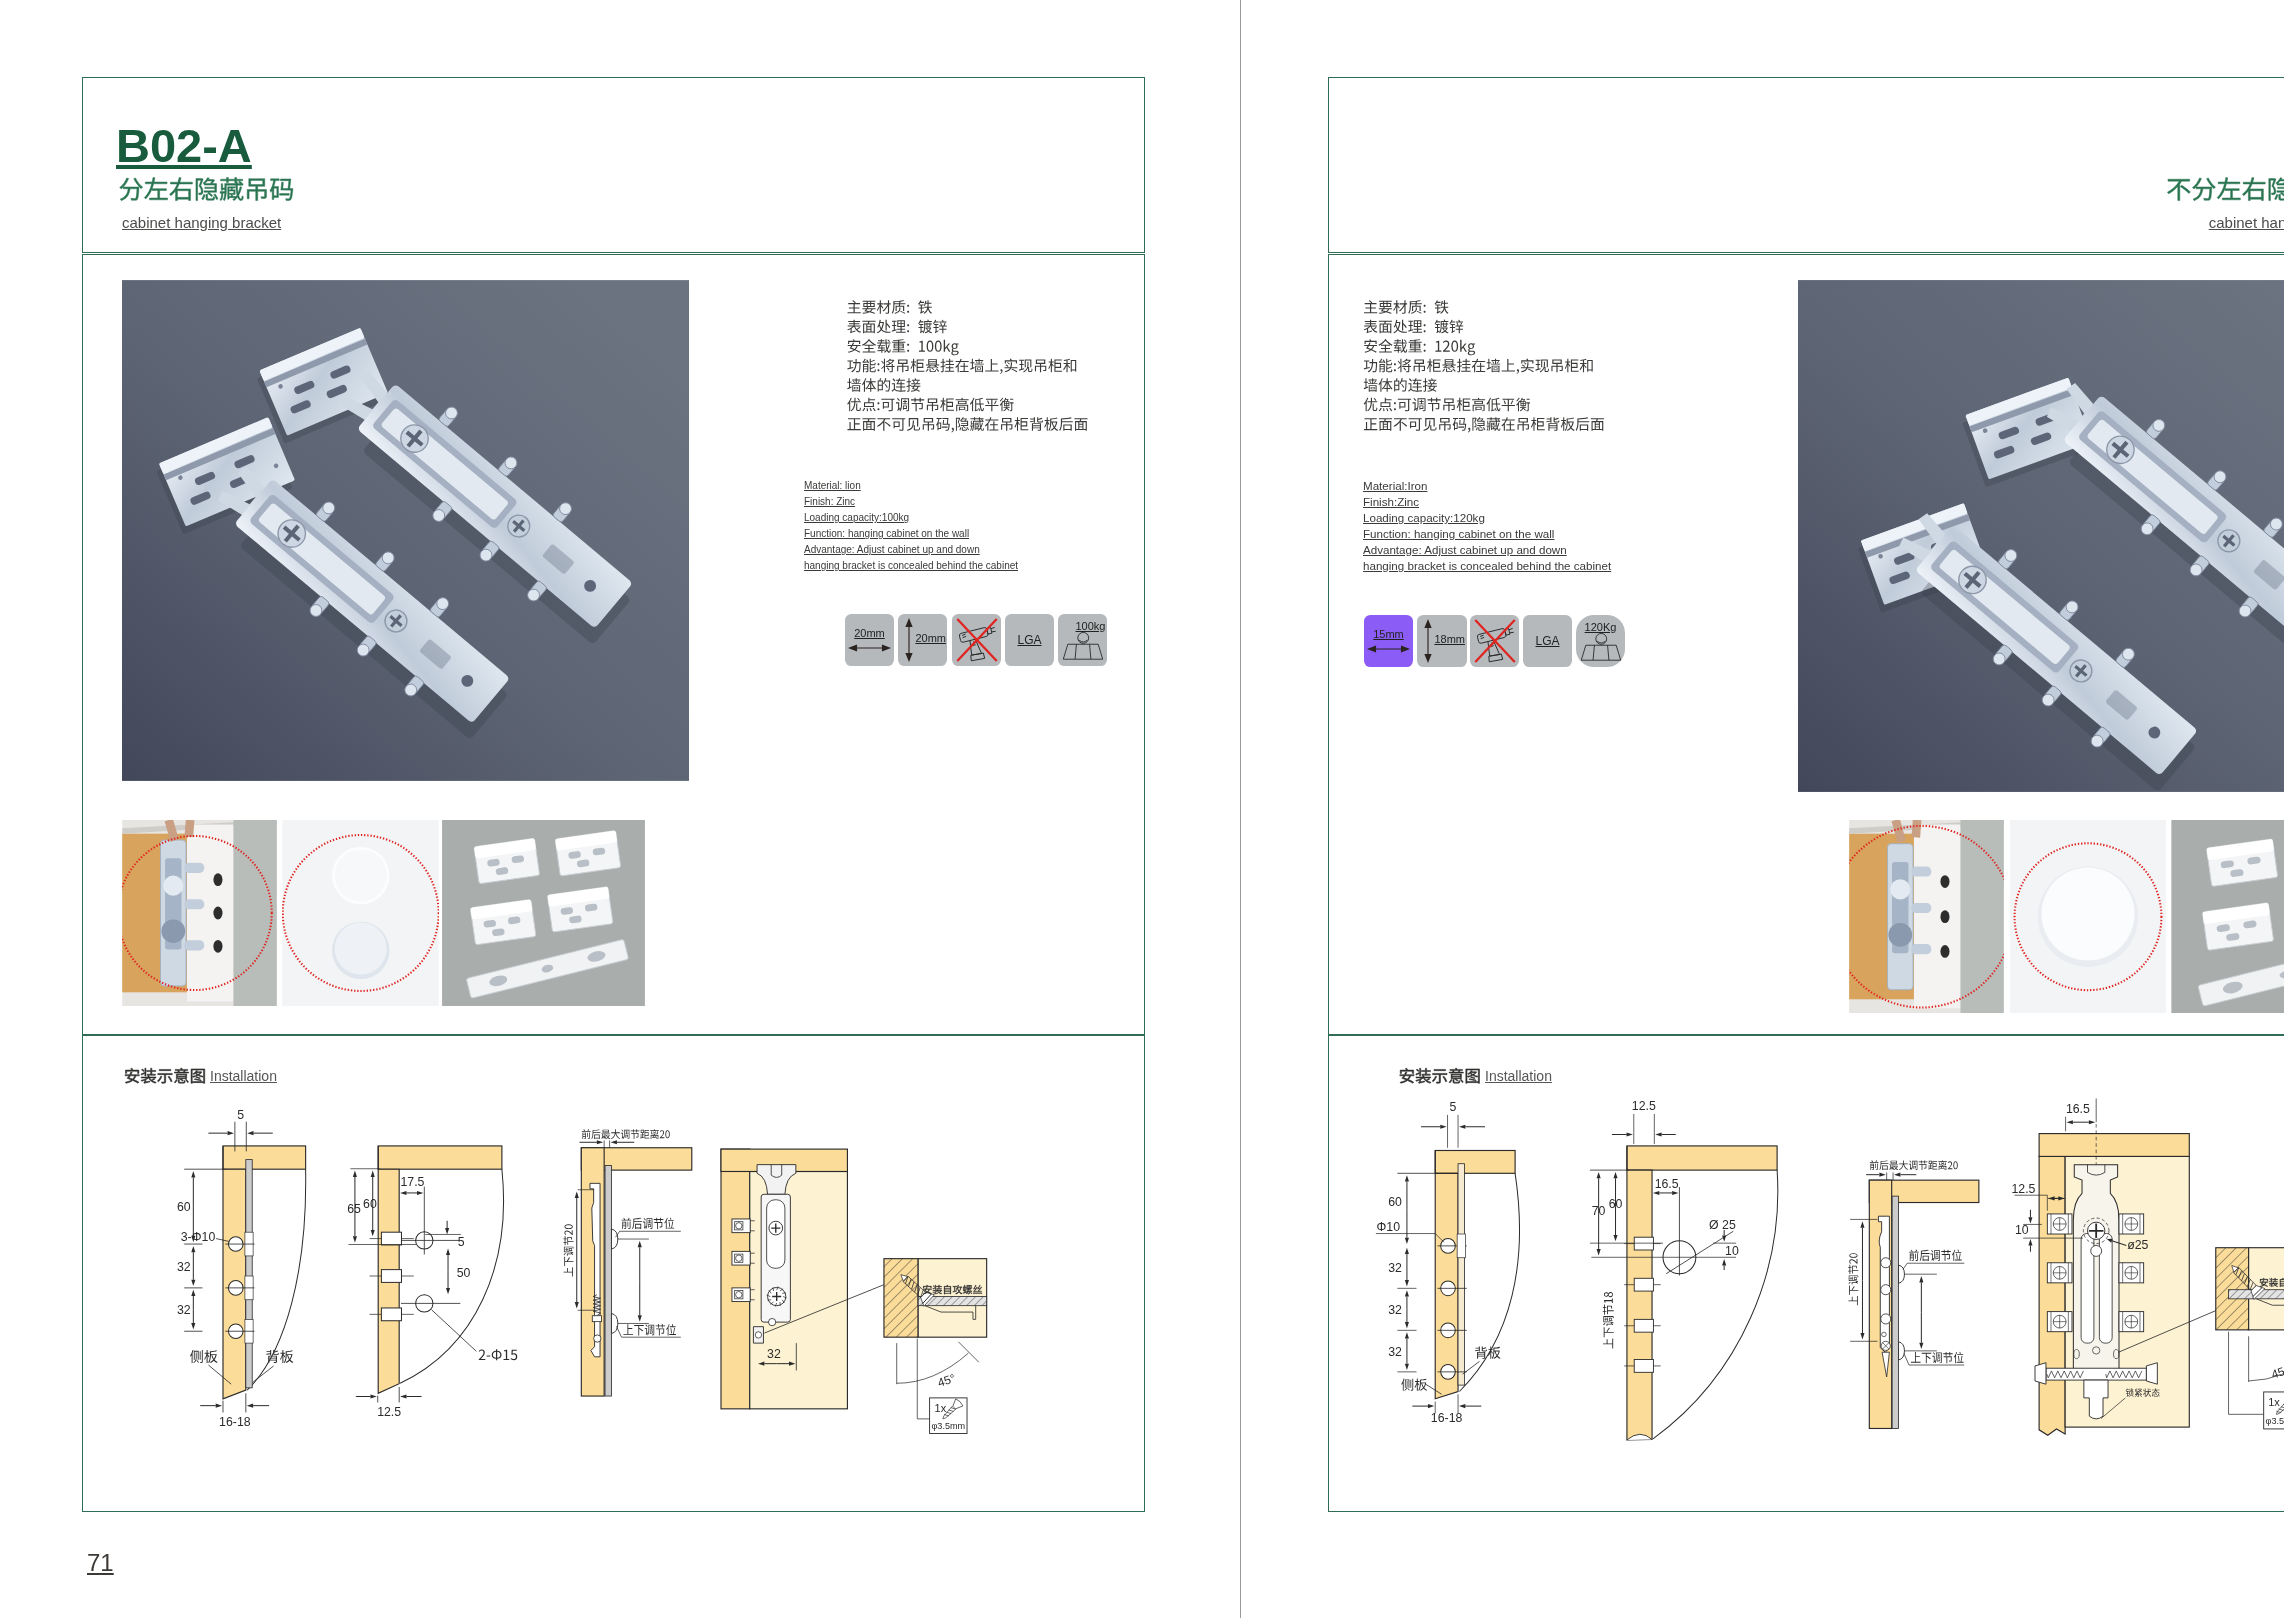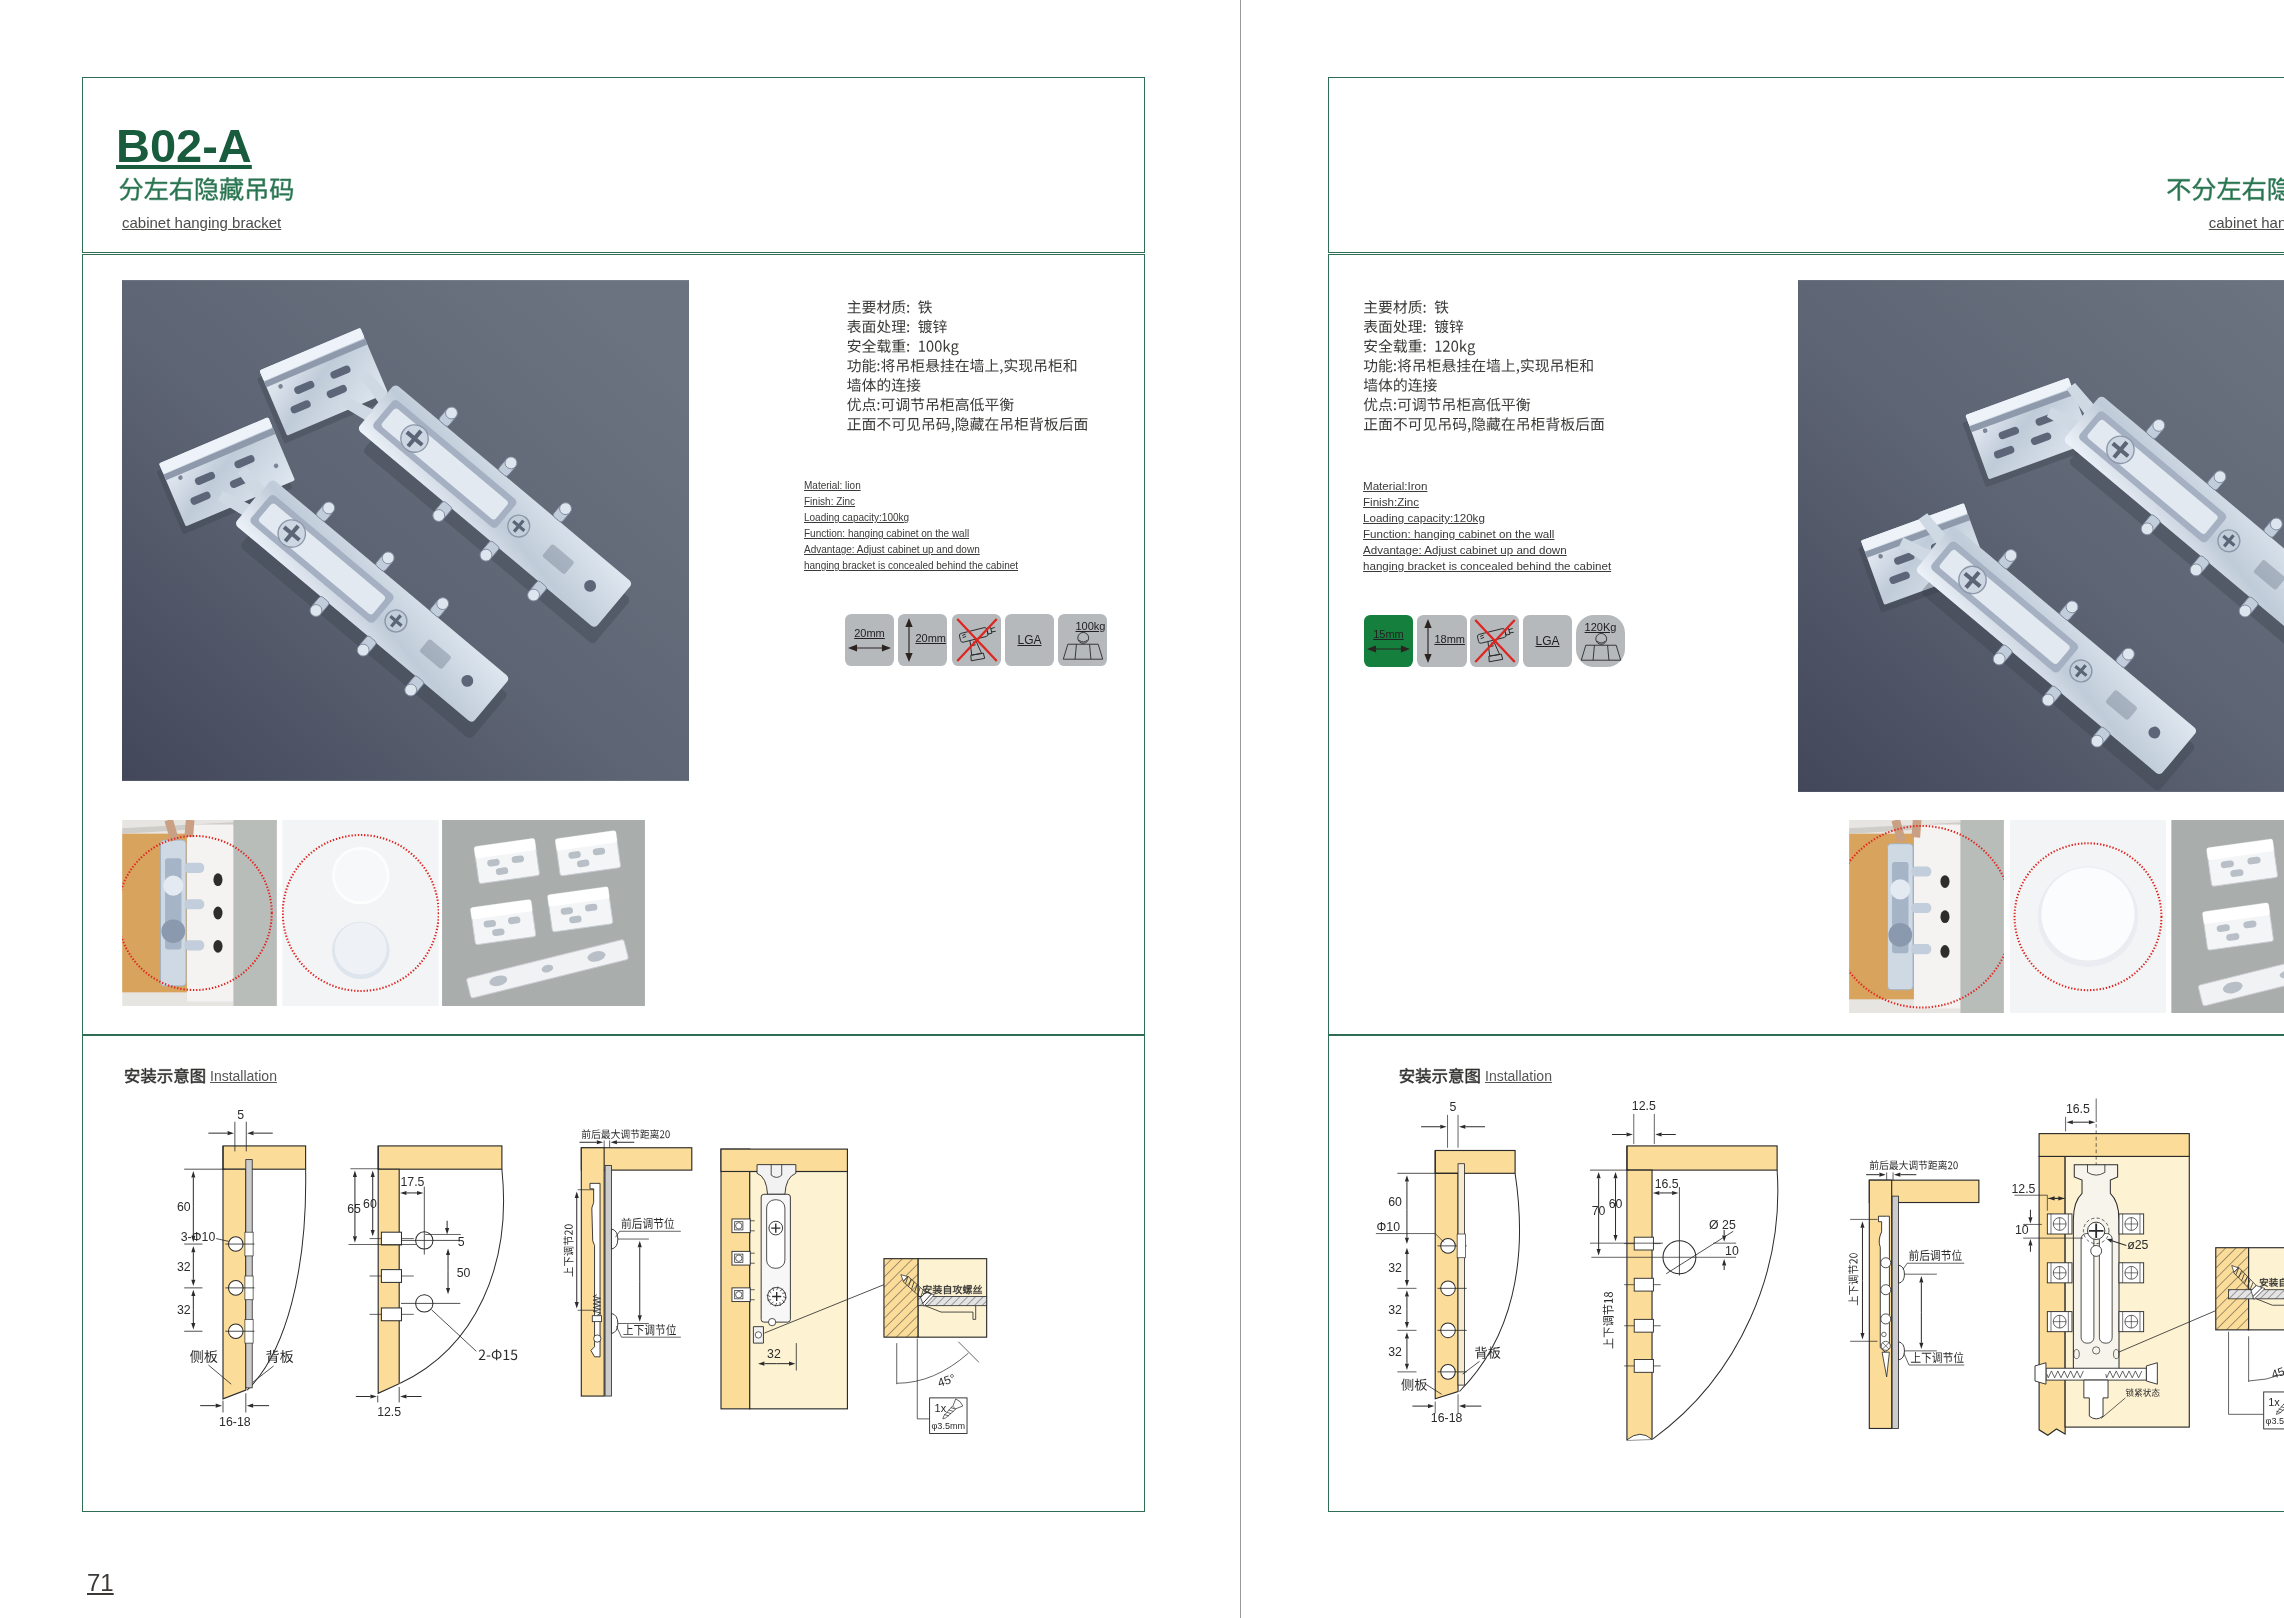--- a/index.html
+++ b/index.html
@@ -349,21 +349,21 @@
     <div style="position:absolute;left:0;top:5.5px;width:100%;text-align:center;font-size:11px;color:#222;padding-left:16px;">100kg</div>
     <svg style="position:absolute;left:3.7px;top:18px" width="42" height="29" viewBox="0 0 91 64">
       <g fill="none" stroke="#2b2b2b" stroke-width="2">
         <circle cx="46" cy="13" r="12"></circle>
         <path d="M37 18 Q46 26 55 18"></path>
         <path d="M12 27 L79 27 L89 60 L2 60 Z"></path>
         <path d="M31 27 L28 60 M60 27 L63 60"></path>
       </g>
     </svg>
   </div>
-<div style="position:absolute;left:1364px;top:615px;width:49px;height:52px;background:#15803d;border-radius:6.4px;">
+<div style="position:absolute;left:1364px;top:615px;width:49px;height:52px;background:#8b5cf6;border-radius:6.4px;">
     <div style="position:absolute;left:0;top:12.8px;width:100%;text-align:center;font-size:11px;color:#222;">15mm</div>
     <svg style="position:absolute;left:2.7px;top:28px" width="43" height="12" viewBox="0 0 95 26">
       <line x1="6" y1="13" x2="89" y2="13" stroke="#2b2320" stroke-width="2.5"></line>
       <path d="M0 13 L20 5 L20 21 Z" fill="#2b2320"></path>
       <path d="M95 13 L75 5 L75 21 Z" fill="#2b2320"></path>
     </svg>
   </div>
 <div style="position:absolute;left:1417px;top:615px;width:50px;height:52px;background:#b5b9bc;border-radius:6.4px;">
     <svg style="position:absolute;left:4.6px;top:3.7px" width="12" height="44" viewBox="0 0 26 97">
       <line x1="13" y1="8" x2="13" y2="89" stroke="#2b2320" stroke-width="2.5"></line>
@@ -396,21 +396,21 @@
     <div style="position:absolute;left:0;top:5.5px;width:100%;text-align:center;font-size:11px;color:#222;">120Kg</div>
     <svg style="position:absolute;left:3.7px;top:18px" width="42" height="29" viewBox="0 0 91 64">
       <g fill="none" stroke="#2b2b2b" stroke-width="2">
         <circle cx="46" cy="13" r="12"></circle>
         <path d="M37 18 Q46 26 55 18"></path>
         <path d="M12 27 L79 27 L89 60 L2 60 Z"></path>
         <path d="M31 27 L28 60 M60 27 L63 60"></path>
       </g>
     </svg>
   </div>
-<div style="position:absolute;left:87px;top:1549px;font-size:24px;color:#3c3835;margin-top:20px;">71</div>
+<div style="position:absolute;left:87px;top:1549px;font-size:24px;color:#3c3835;">71</div>
 <svg style="position:absolute;left:122px;top:280px" width="567" height="501" viewBox="0 0 1242 1097">
     <defs>
       <linearGradient id="pgL" x1="0" y1="1" x2="0.9" y2="0.1">
         <stop offset="0" stop-color="#42485a"></stop>
         <stop offset="0.5" stop-color="#5d6473"></stop>
         <stop offset="1" stop-color="#6b7280"></stop>
       </linearGradient>
       <linearGradient id="mzn" x1="0" y1="0" x2="1" y2="1">
         <stop offset="0" stop-color="#eef3f9"></stop>
         <stop offset="0.45" stop-color="#c0cbd9"></stop>

